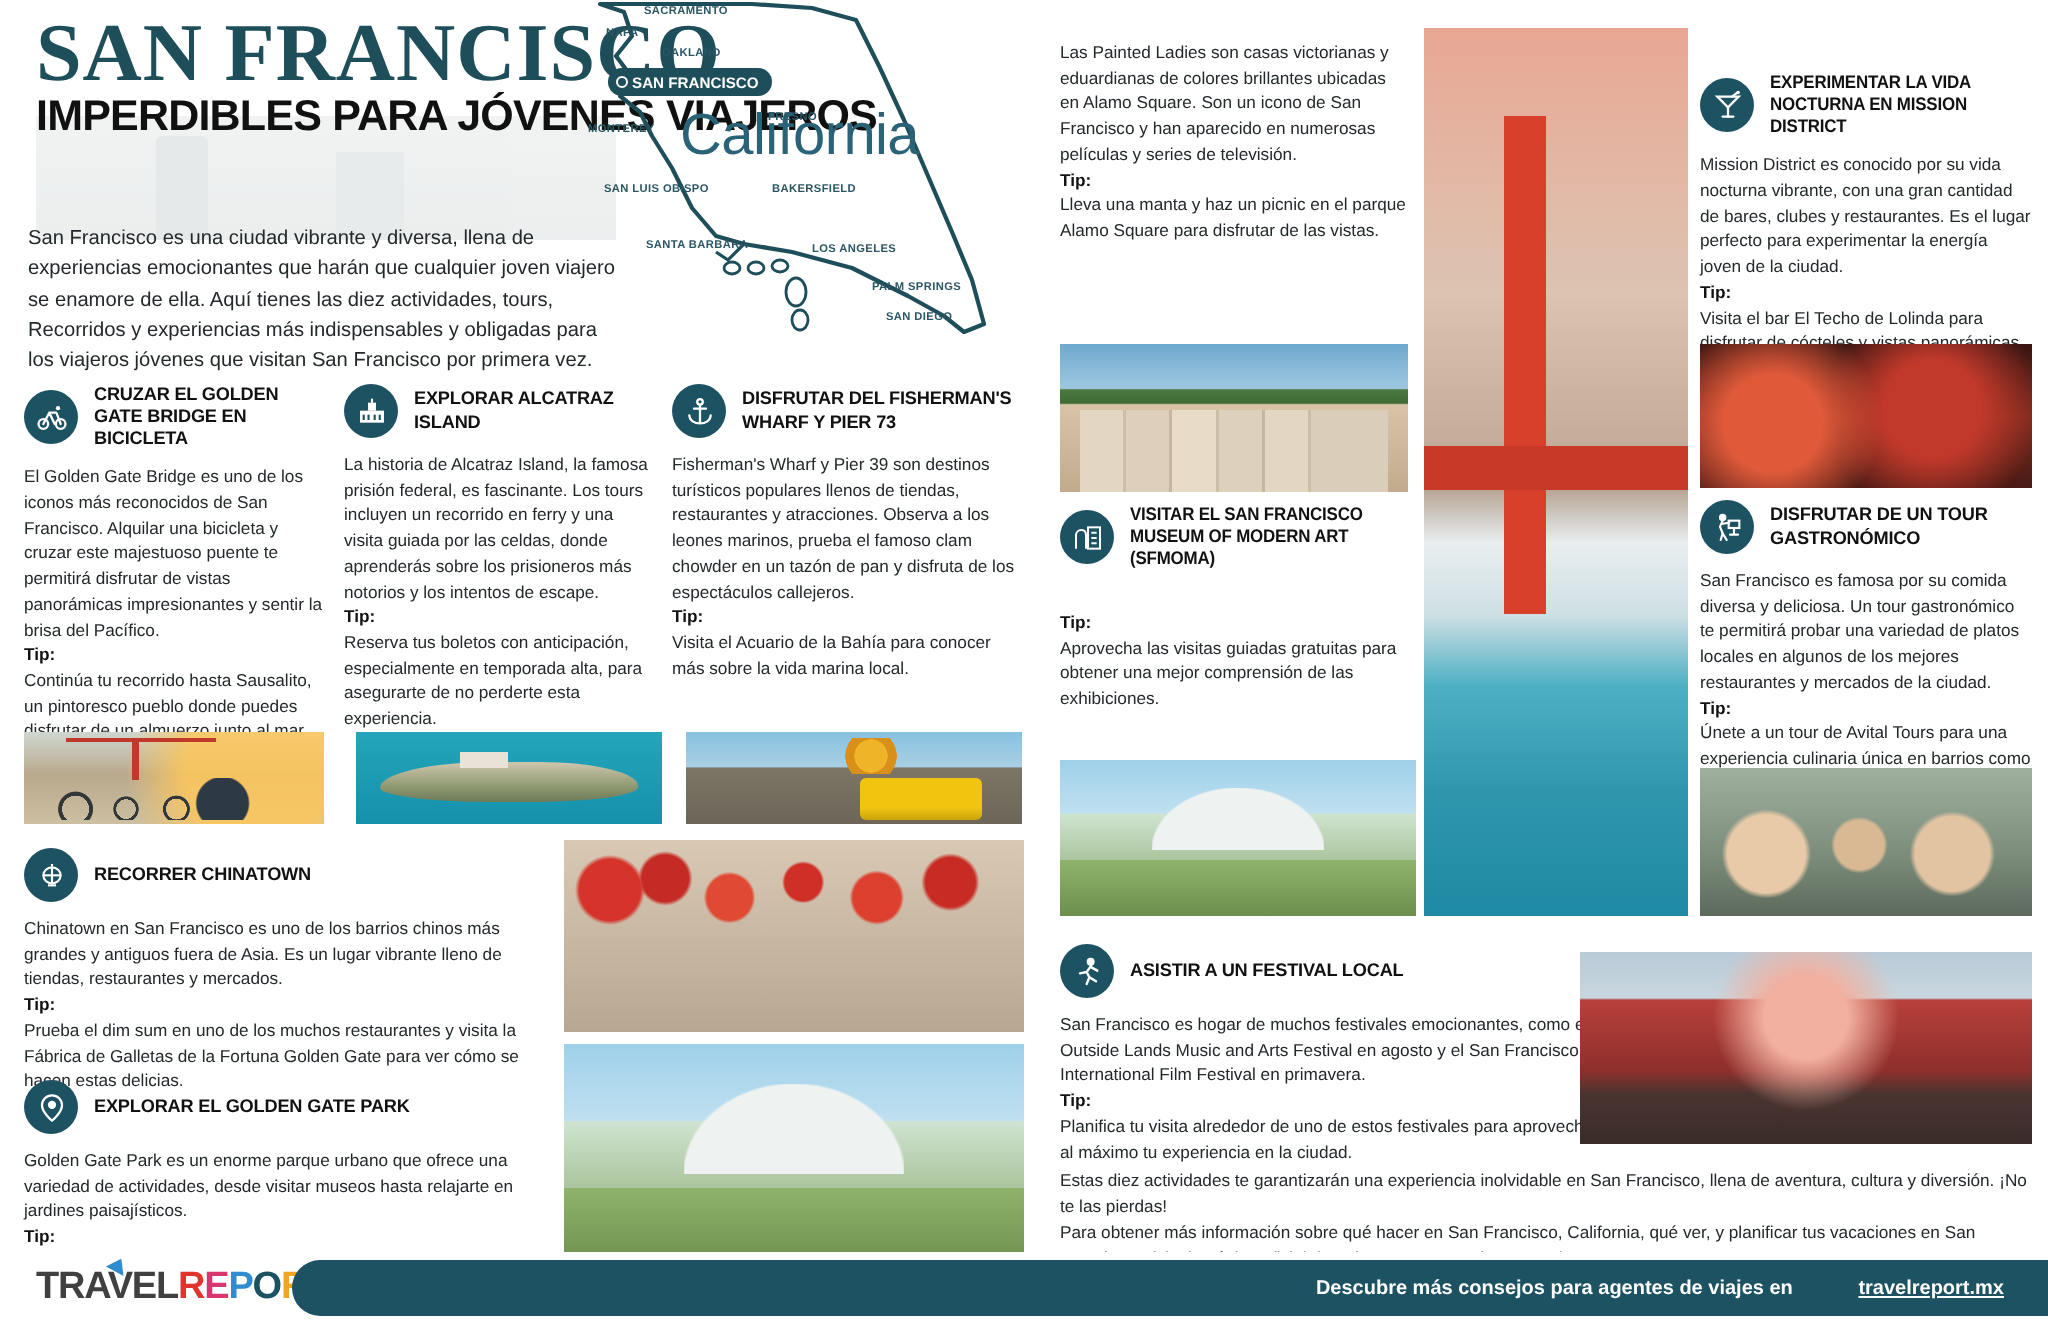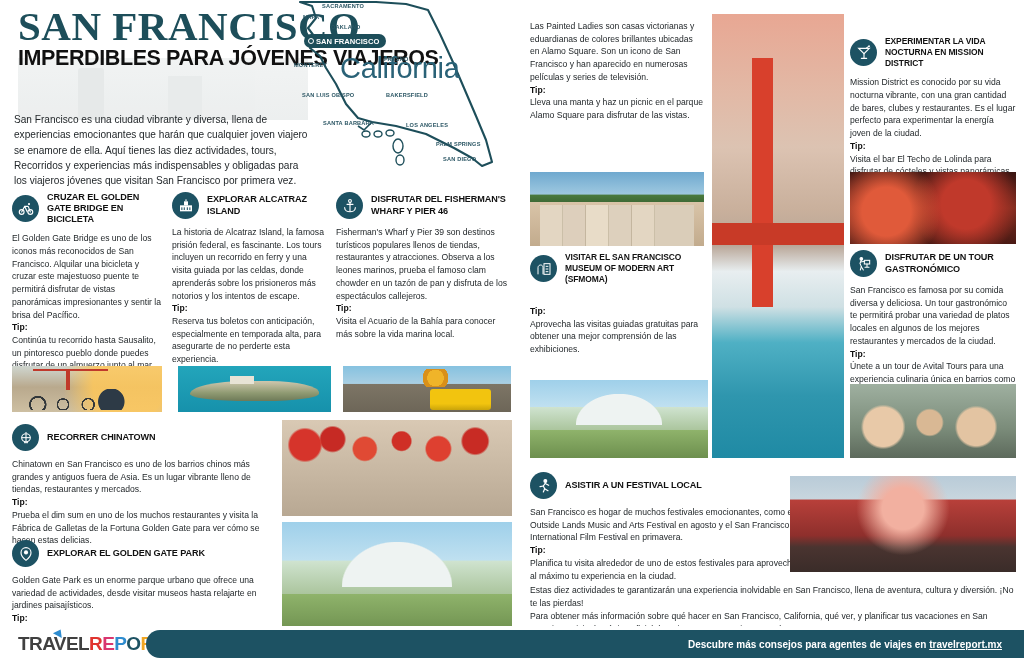--- a/index.html
+++ b/index.html
@@ -215,21 +215,21 @@
   }
   #closing a { color:#23282b; text-decoration:underline; }
   #footer { position:absolute; left:0; bottom:0; width:1024px; height:36px; background:#fff; }
   #footer-bar {
     position:absolute; left:146px; bottom:4px; width:878px; height:28px;
     background:#1d5263; border-radius:14px 0 0 14px;
     display:flex; align-items:center; justify-content:flex-end;
     padding-right:22px;
   }
   #footer-text { color:#fff; font-size:10px; font-weight:700; }
-  #footer-text a { color:#fff; text-decoration:underline; }
+  #footer-text a { color:#fff; text-decoration:underline;margin-left:30px; }
   #logo {
     position:absolute; left:18px; bottom:9px;
     font-size:19px; font-weight:700; letter-spacing:-.6px; line-height:1;
     display:flex; align-items:center;
   }
   #logo .t { color:#404040; }
   .l1{color:#e0342f}.l2{color:#d9366f}.l3{color:#2e8ccf}.l4{color:#1d5263}
   .l5{color:#f0a623}.l6{color:#e0342f}
   #plane { position:absolute; left:54px; bottom:26px; width:0;height:0;
     border-left:5px solid transparent;border-right:5px solid transparent;
@@ -321,21 +321,21 @@
   <div class="card" style="left:336px;top:192px;width:176px">
     <div class="card-head">
       <div class="ico">
         <svg width="16" height="16" viewBox="0 0 24 24" fill="none" stroke="#fff" stroke-width="1.7" stroke-linecap="round">
           <circle cx="12" cy="4.4" r="2.1"></circle>
             <path d="M12 6.5 V20"></path>
             <path d="M7.5 9.5 H16.5"></path>
           <path d="M4 14.5 C4 18.5 8 20.6 12 20.6 C16 20.6 20 18.5 20 14.5"></path>
         </svg>
       </div>
-      <div class="card-title">DISFRUTAR DEL FISHERMAN'S WHARF Y PIER 46</div>
+      <div class="card-title">DISFRUTAR DEL FISHERMAN'S WHARF Y PIER 73</div>
     </div>
     <div class="card-body">
       <span>Fisherman's Wharf y Pier 39 son destinos turísticos populares llenos de tiendas, restaurantes y atracciones. Observa a los leones marinos, prueba el famoso clam chowder en un tazón de pan y disfruta de los espectáculos callejeros.</span><br>
       <span class="tip-lbl">Tip:</span><br>
       <span>Visita el Acuario de la Bahía para conocer más sobre la vida marina local.</span>
     </div>
   </div>
 
   <div class="photo ph-bikes" style="left:12px;top:366px;width:150px;height:46px"></div>
   <div class="photo ph-alcatraz" style="left:178px;top:366px;width:153px;height:46px"></div>

